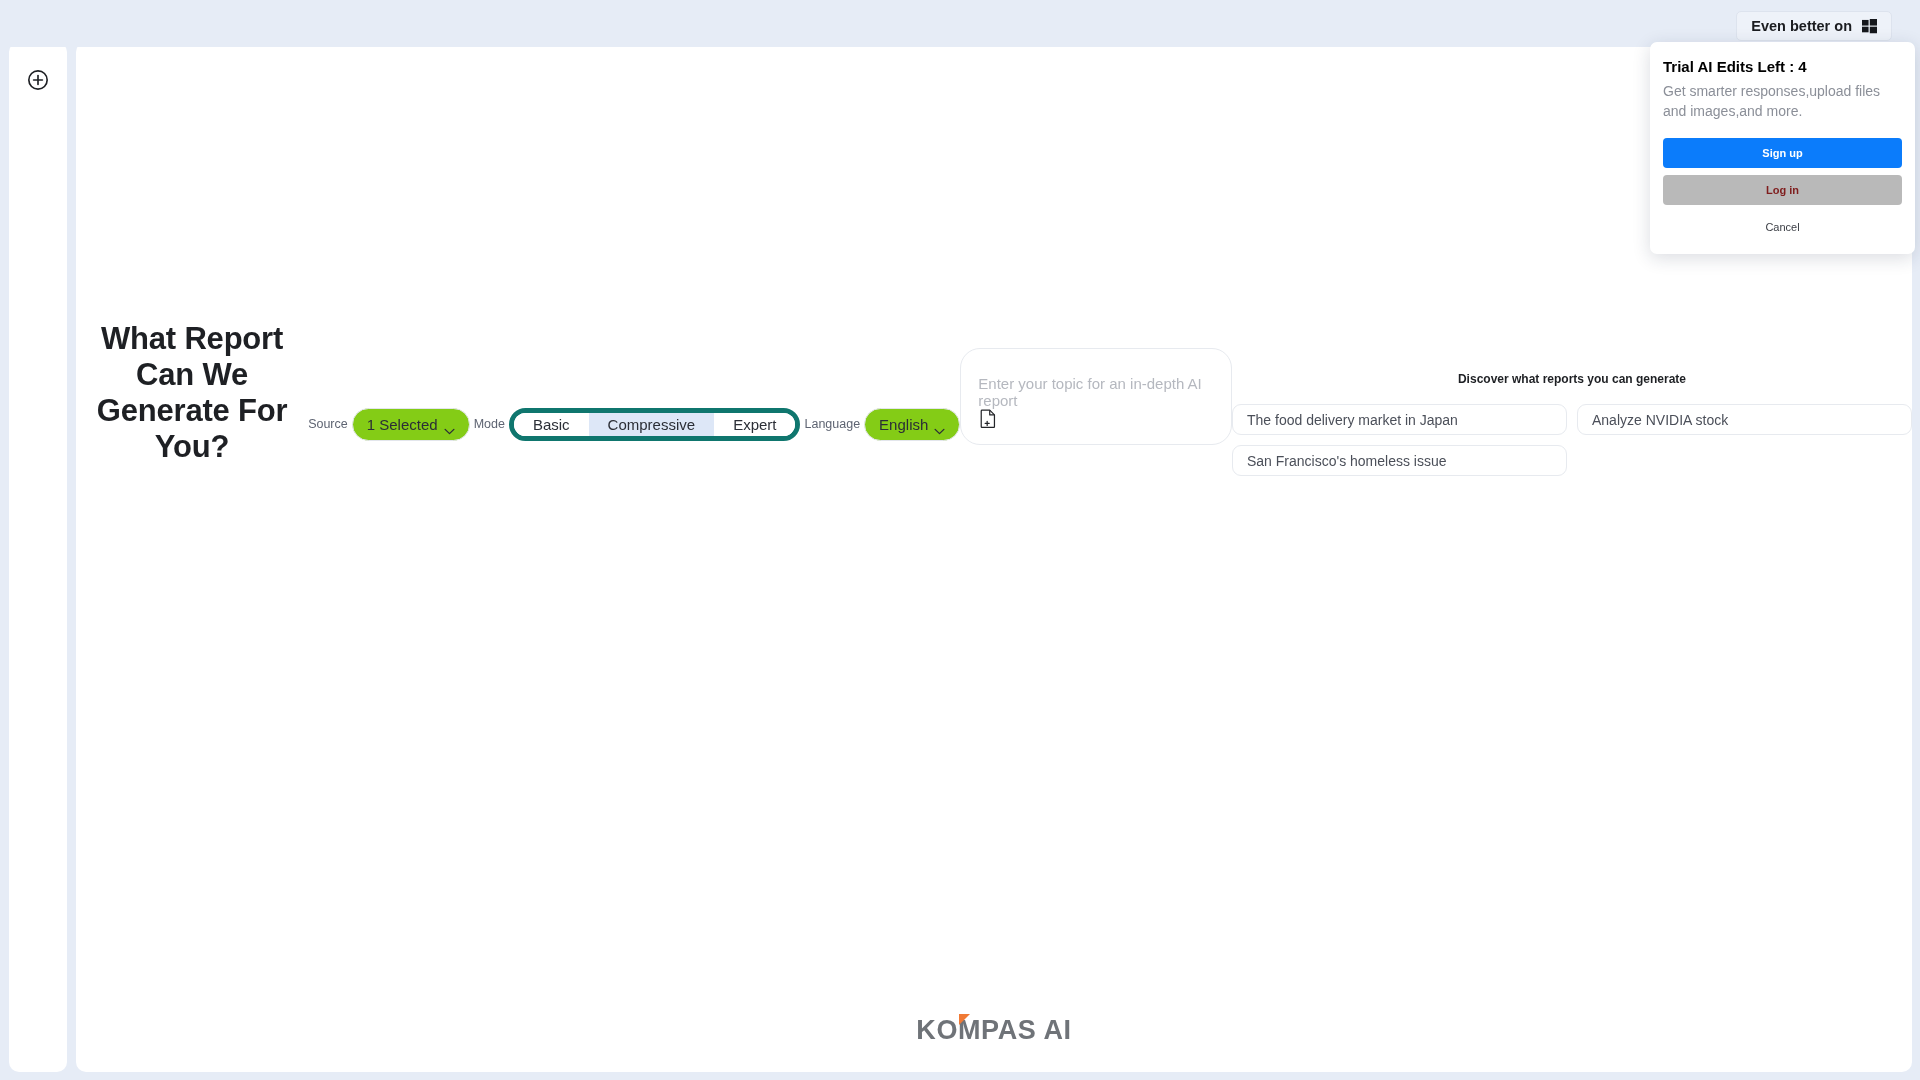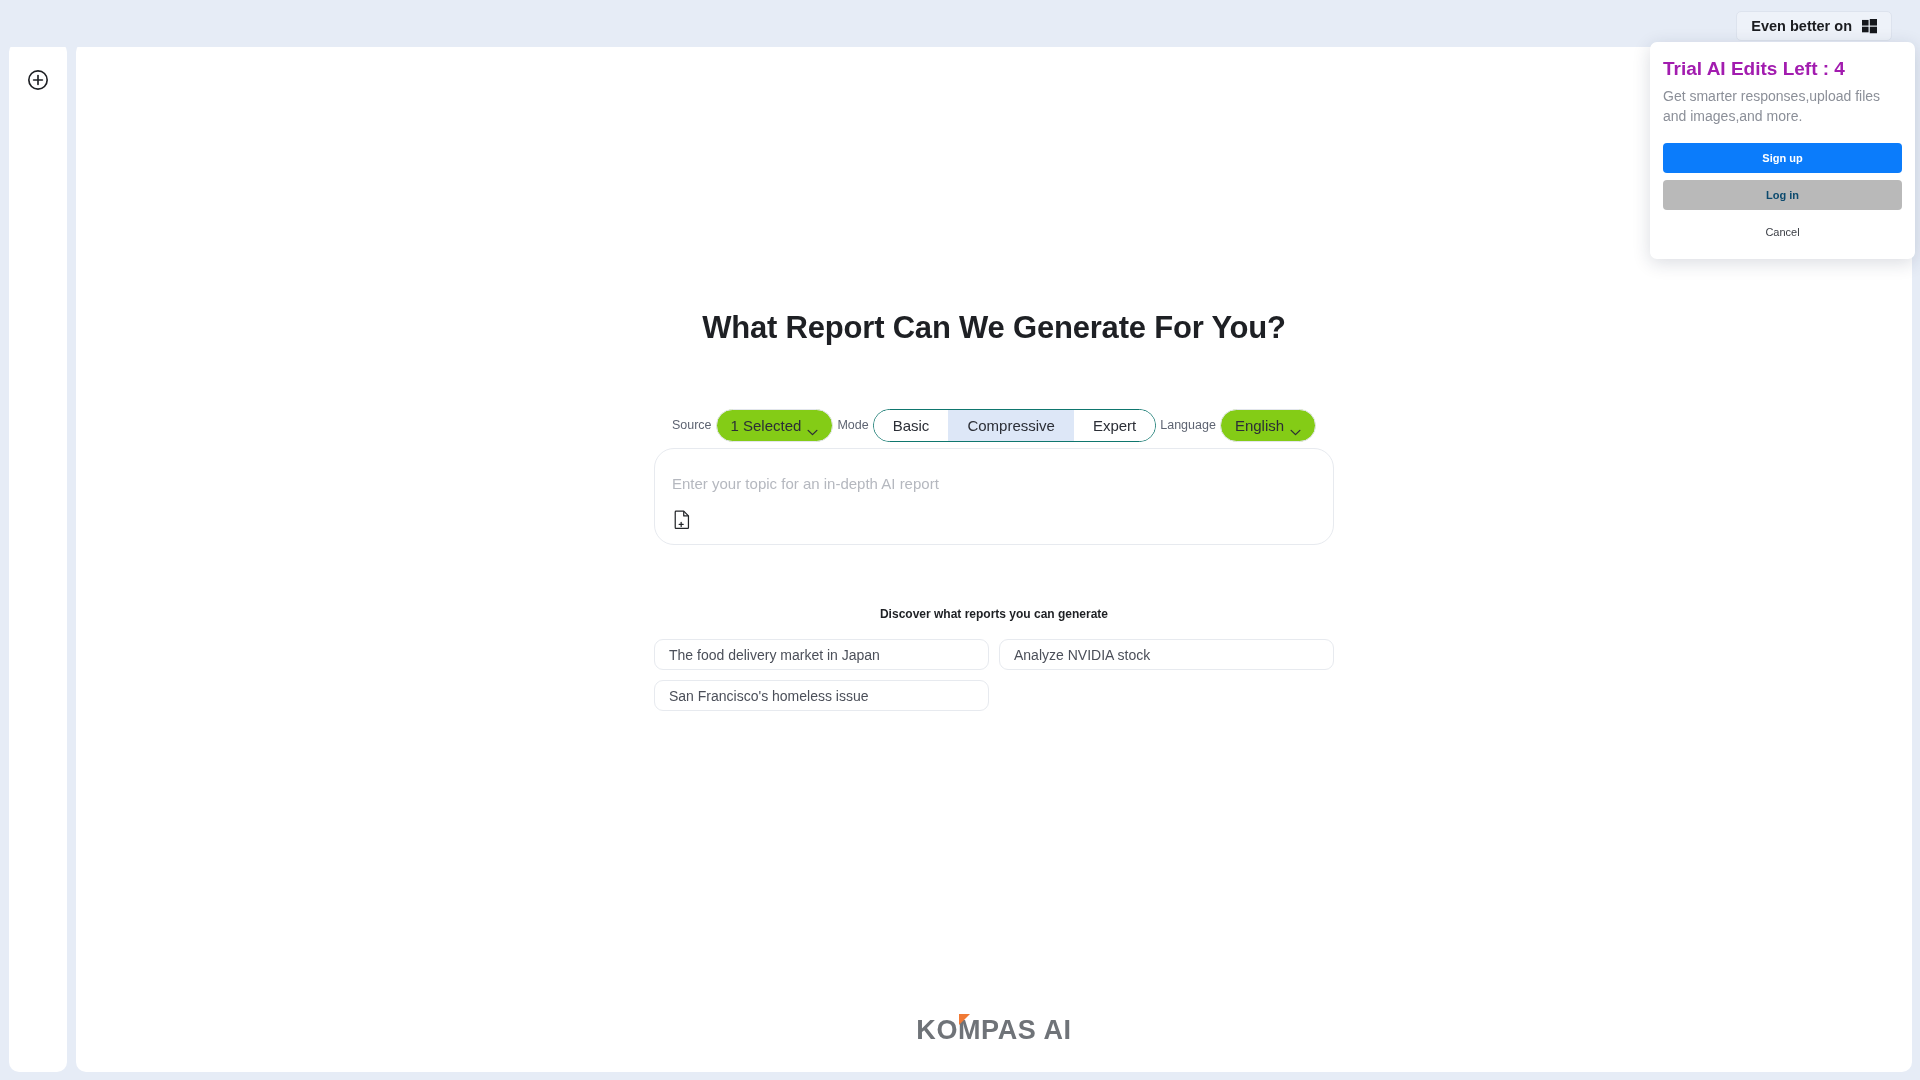--- a/index.html
+++ b/index.html
@@ -91,21 +91,21 @@
     height: 100%;
   }
 
   
   #hero {
     position: absolute;
     top: 268px;
     left: 0;
     width: 100%;
     display: flex;
-    flex-direction: column;
+    flex-direction: row;
     align-items: center;
   }
 
   #page-title {
     font-size: 31px;
     font-weight: bold;
     color: #1e2024;
     letter-spacing: -0.2px;
     text-align: center;
   }
@@ -143,21 +143,21 @@
   .chevron {
     width: 11px;
     height: 7px;
     flex: none;
   }
 
   #mode-group {
     display: flex;
     align-items: stretch;
     height: 33px;
-    border: 1px solid #0f766e;
+    border: 5px solid #0f766e;
     border-radius: 17px;
     overflow: hidden;
     background: #fff;
   }
 
   .mode-option {
     display: flex;
     align-items: center;
     justify-content: center;
     padding: 0 19px;
@@ -280,23 +280,23 @@
     left: 1650px;
     width: 265px;
     background: #ffffff;
     border-radius: 7px;
     box-shadow: 0 4px 18px rgba(22, 35, 70, 0.16);
     padding: 16px 13px 12px 13px;
     z-index: 20;
   }
 
   #trial-title {
-    font-size: 19px;
-    font-weight: bold;
-    color: #a21caf;
+    font-size: 15px;
+    font-weight: bold;
+    color: #000000;
     margin-bottom: 7px;
   }
 
   #trial-description {
     font-size: 14px;
     line-height: 1.42;
     color: #8b8f98;
     margin-bottom: 16px;
   }
 
@@ -312,21 +312,21 @@
     margin-bottom: 7px;
   }
 
   #signup-button {
     background: #0b7cfb;
     color: #ffffff;
   }
 
   #login-button {
     background: #b9b9b9;
-    color: #0c4a6e;
+    color: #7f1d1d;
   }
 
   #cancel-button {
     background: transparent;
     color: #3a3d44;
     font-weight: normal;
     margin-bottom: 0;
   }
 </style>
 </head>

